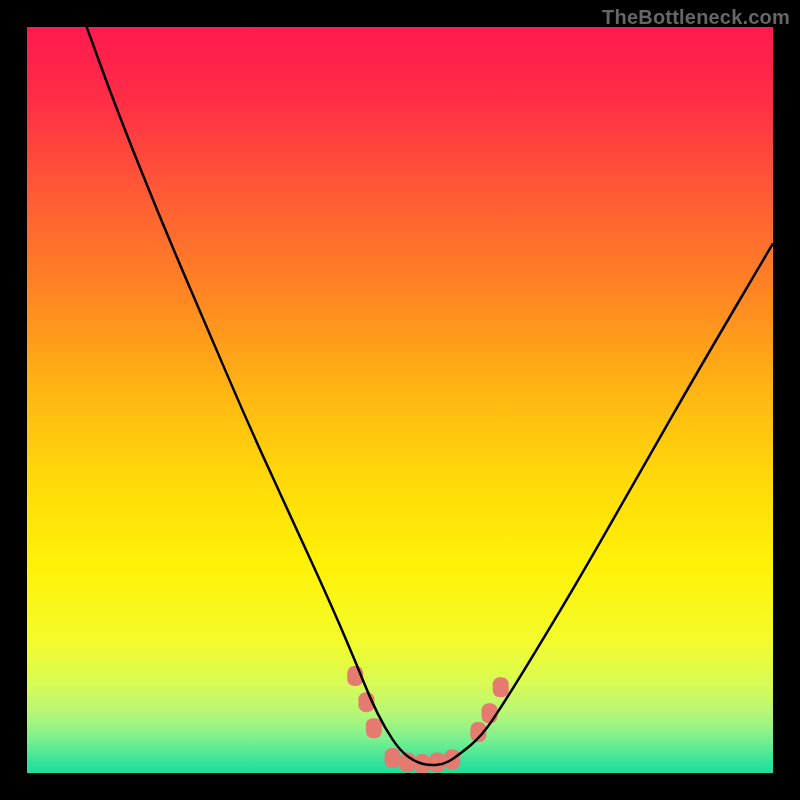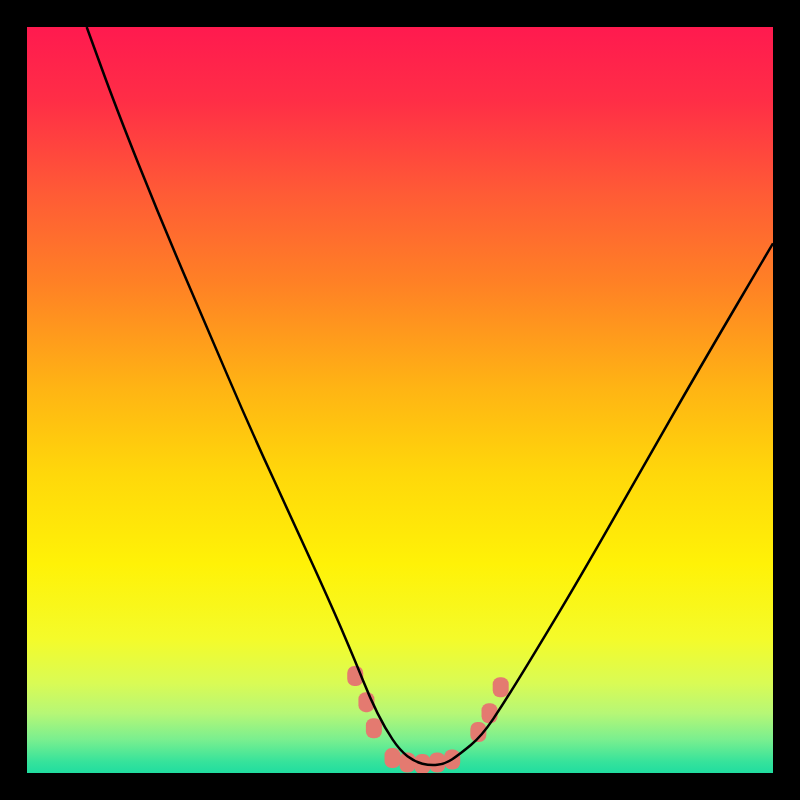--- a/index.html
+++ b/index.html
@@ -57,20 +57,21 @@
   }
   .marker {
     fill: #e47a70;
     stroke: none;
   }
 </style>
 </head>
 <body>
 
 <div class="frame">
+  <div class="watermark">TheBottleneck.com</div>
 
   <div class="plot-area">
     <svg class="gradient-bg" viewBox="0 0 746 746" preserveAspectRatio="none">
       <defs>
         <linearGradient id="bgGrad" x1="0" y1="0" x2="0" y2="1">
             <stop offset="0%" stop-color="#ff1a4f"></stop>
             <stop offset="10%" stop-color="#ff2e46"></stop>
             <stop offset="22%" stop-color="#ff5a36"></stop>
             <stop offset="35%" stop-color="#ff8324"></stop>
             <stop offset="48%" stop-color="#ffb314"></stop>

